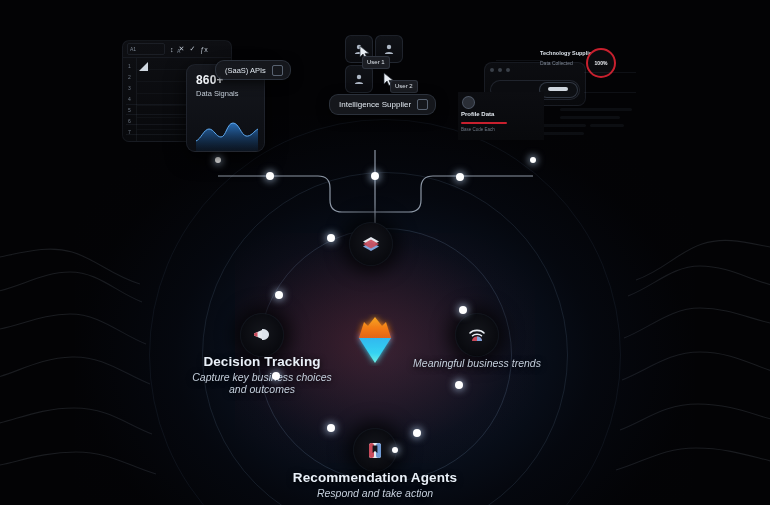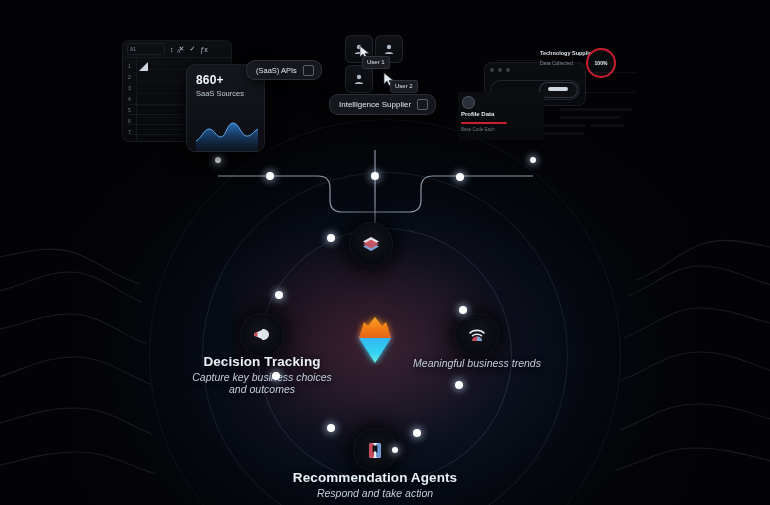--- a/index.html
+++ b/index.html
@@ -211,21 +211,21 @@
     height: 18px;
     padding: 0 7px 0 9px;
     border-radius: 9px;
     background: rgba(22,24,29,0.95);
     border: 1px solid rgba(135,155,185,0.20);
     font-size: 7.5px;
     color: #dfe6ee;
     white-space: nowrap;
     box-shadow: 0 3px 12px rgba(0,0,0,0.7);
   }
-  .chip.saas { left: 215px; top: 60px; margin-left: 31px; }
+  .chip.saas { left: 215px; top: 60px; }
   .chip.triangle { left: 329px; top: 94px; height: 19px; font-size: 8px; }
   .chip-ico {
     width: 9px; height: 9px; border-radius: 2px;
     border: 1px solid rgba(170,190,215,0.45);
     display: inline-block;
     position: relative;
   }
 
   
   .utile {
@@ -431,21 +431,21 @@
   </div>
   <div style="position:absolute;left:177px;top:48px;font-size:5px;color:#7d8794;">A</div>
 
   <div class="ghost-line" style="left:126px; top:104px; width:92px;"></div>
   <div class="ghost-line" style="left:126px; top:114px; width:92px;"></div>
   <div class="ghost-line" style="left:126px; top:124px; width:92px;"></div>
   <div class="ghost-line" style="left:126px; top:134px; width:92px;"></div>
 
   <div class="card-ds">
     <div class="big">860+</div>
-    <div class="cap">SaaS Sources</div>
+    <div class="cap">Data Signals</div>
     <svg class="ds-spark" viewBox="0 0 62 36" preserveAspectRatio="none">
       <defs>
         <linearGradient id="sparkFill" x1="0" y1="0" x2="0" y2="1">
           <stop offset="0%" stop-color="#2f7fd4" stop-opacity="0.85"></stop>
           <stop offset="100%" stop-color="#0d3a6b" stop-opacity="0.15"></stop>
         </linearGradient>
       </defs>
       <path d="M0 26 C 5 24, 8 14, 13 14 C 18 14, 20 22, 25 22 C 30 22, 31 8, 37 8 C 43 8, 45 20, 50 21 C 55 22, 58 16, 62 14 L62 36 L0 36 Z" fill="url(#sparkFill)"></path>
       <path d="M0 26 C 5 24, 8 14, 13 14 C 18 14, 20 22, 25 22 C 30 22, 31 8, 37 8 C 43 8, 45 20, 50 21 C 55 22, 58 16, 62 14" fill="none" stroke="#5fa9ef" stroke-width="1"></path>
     </svg>

